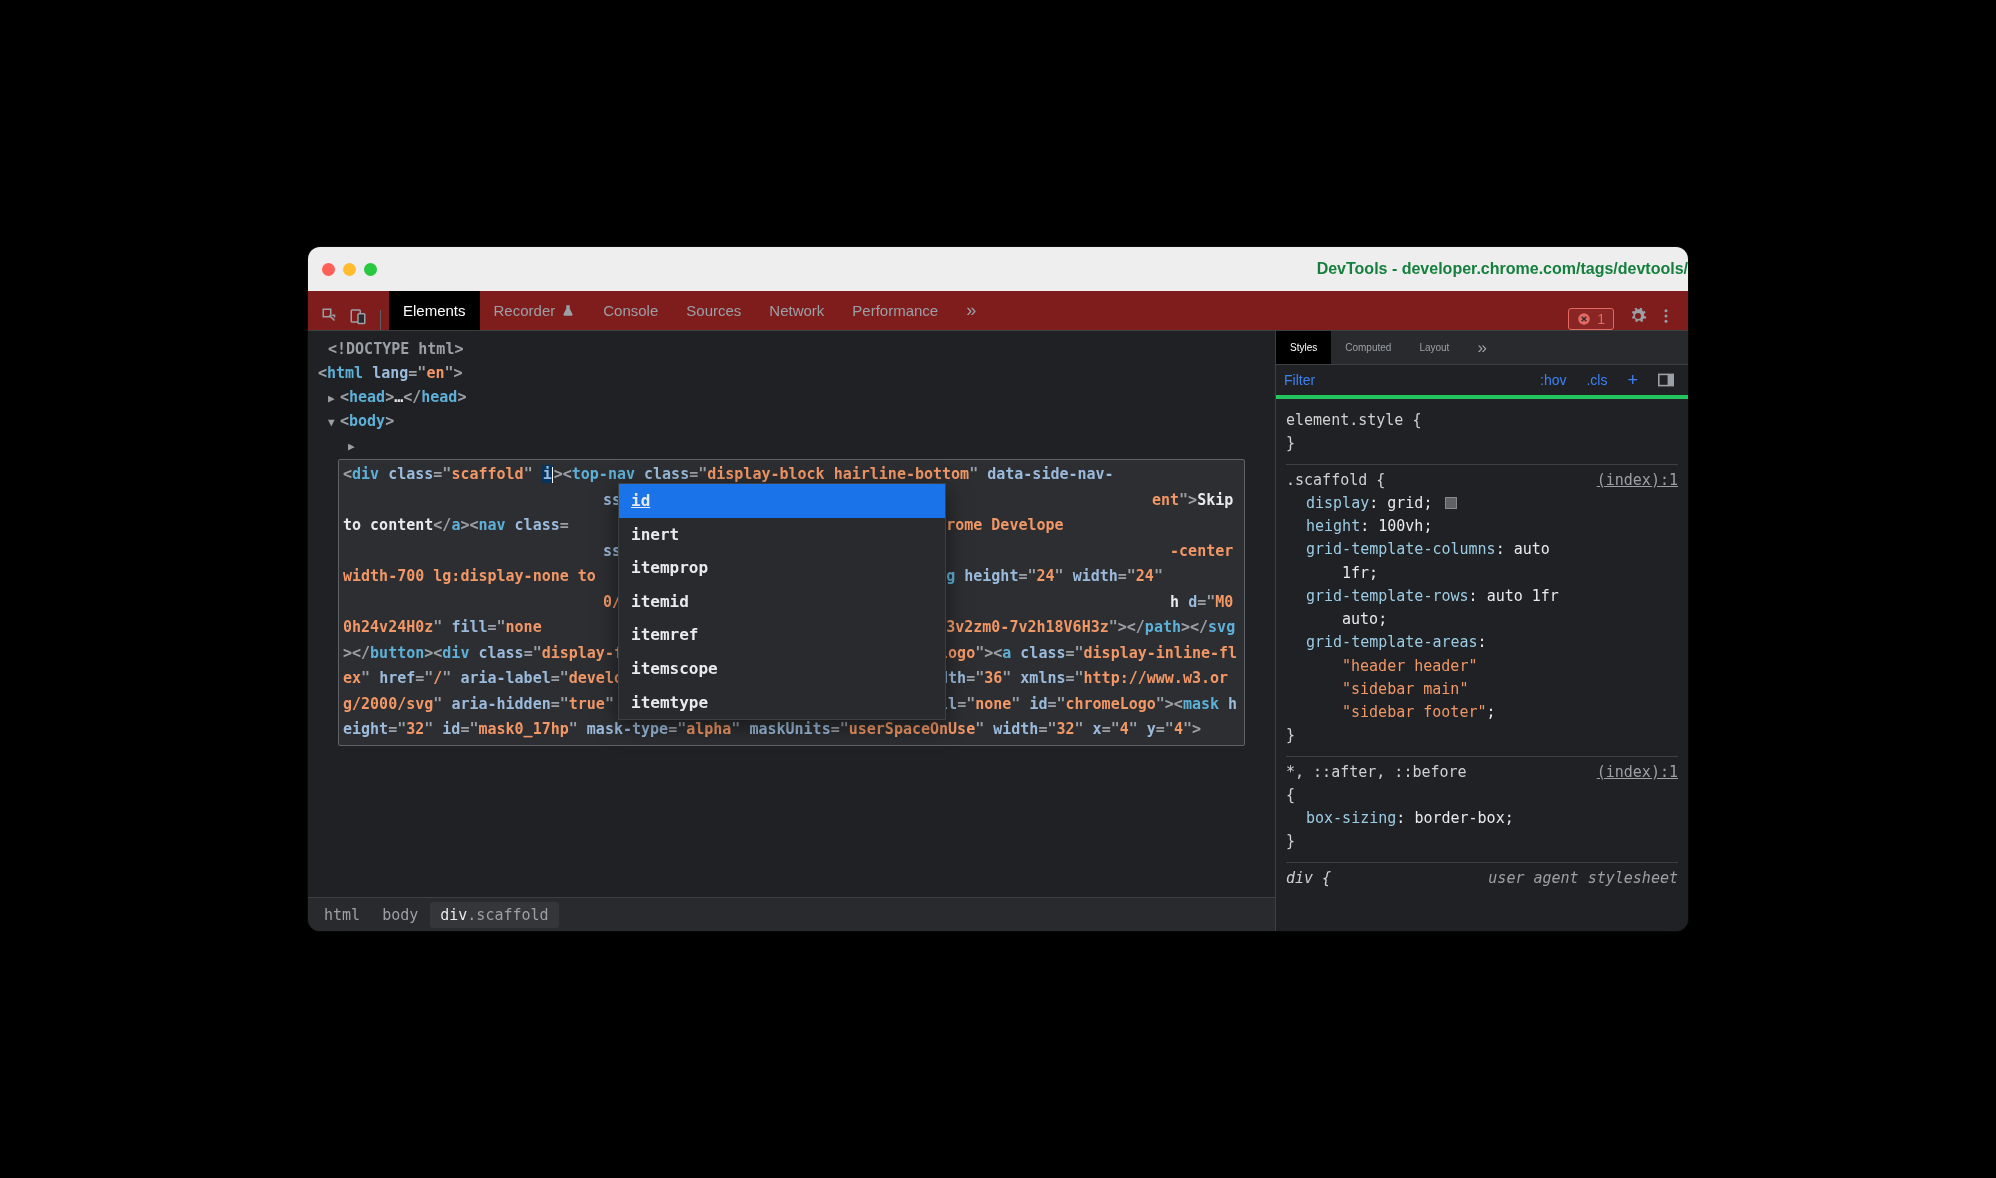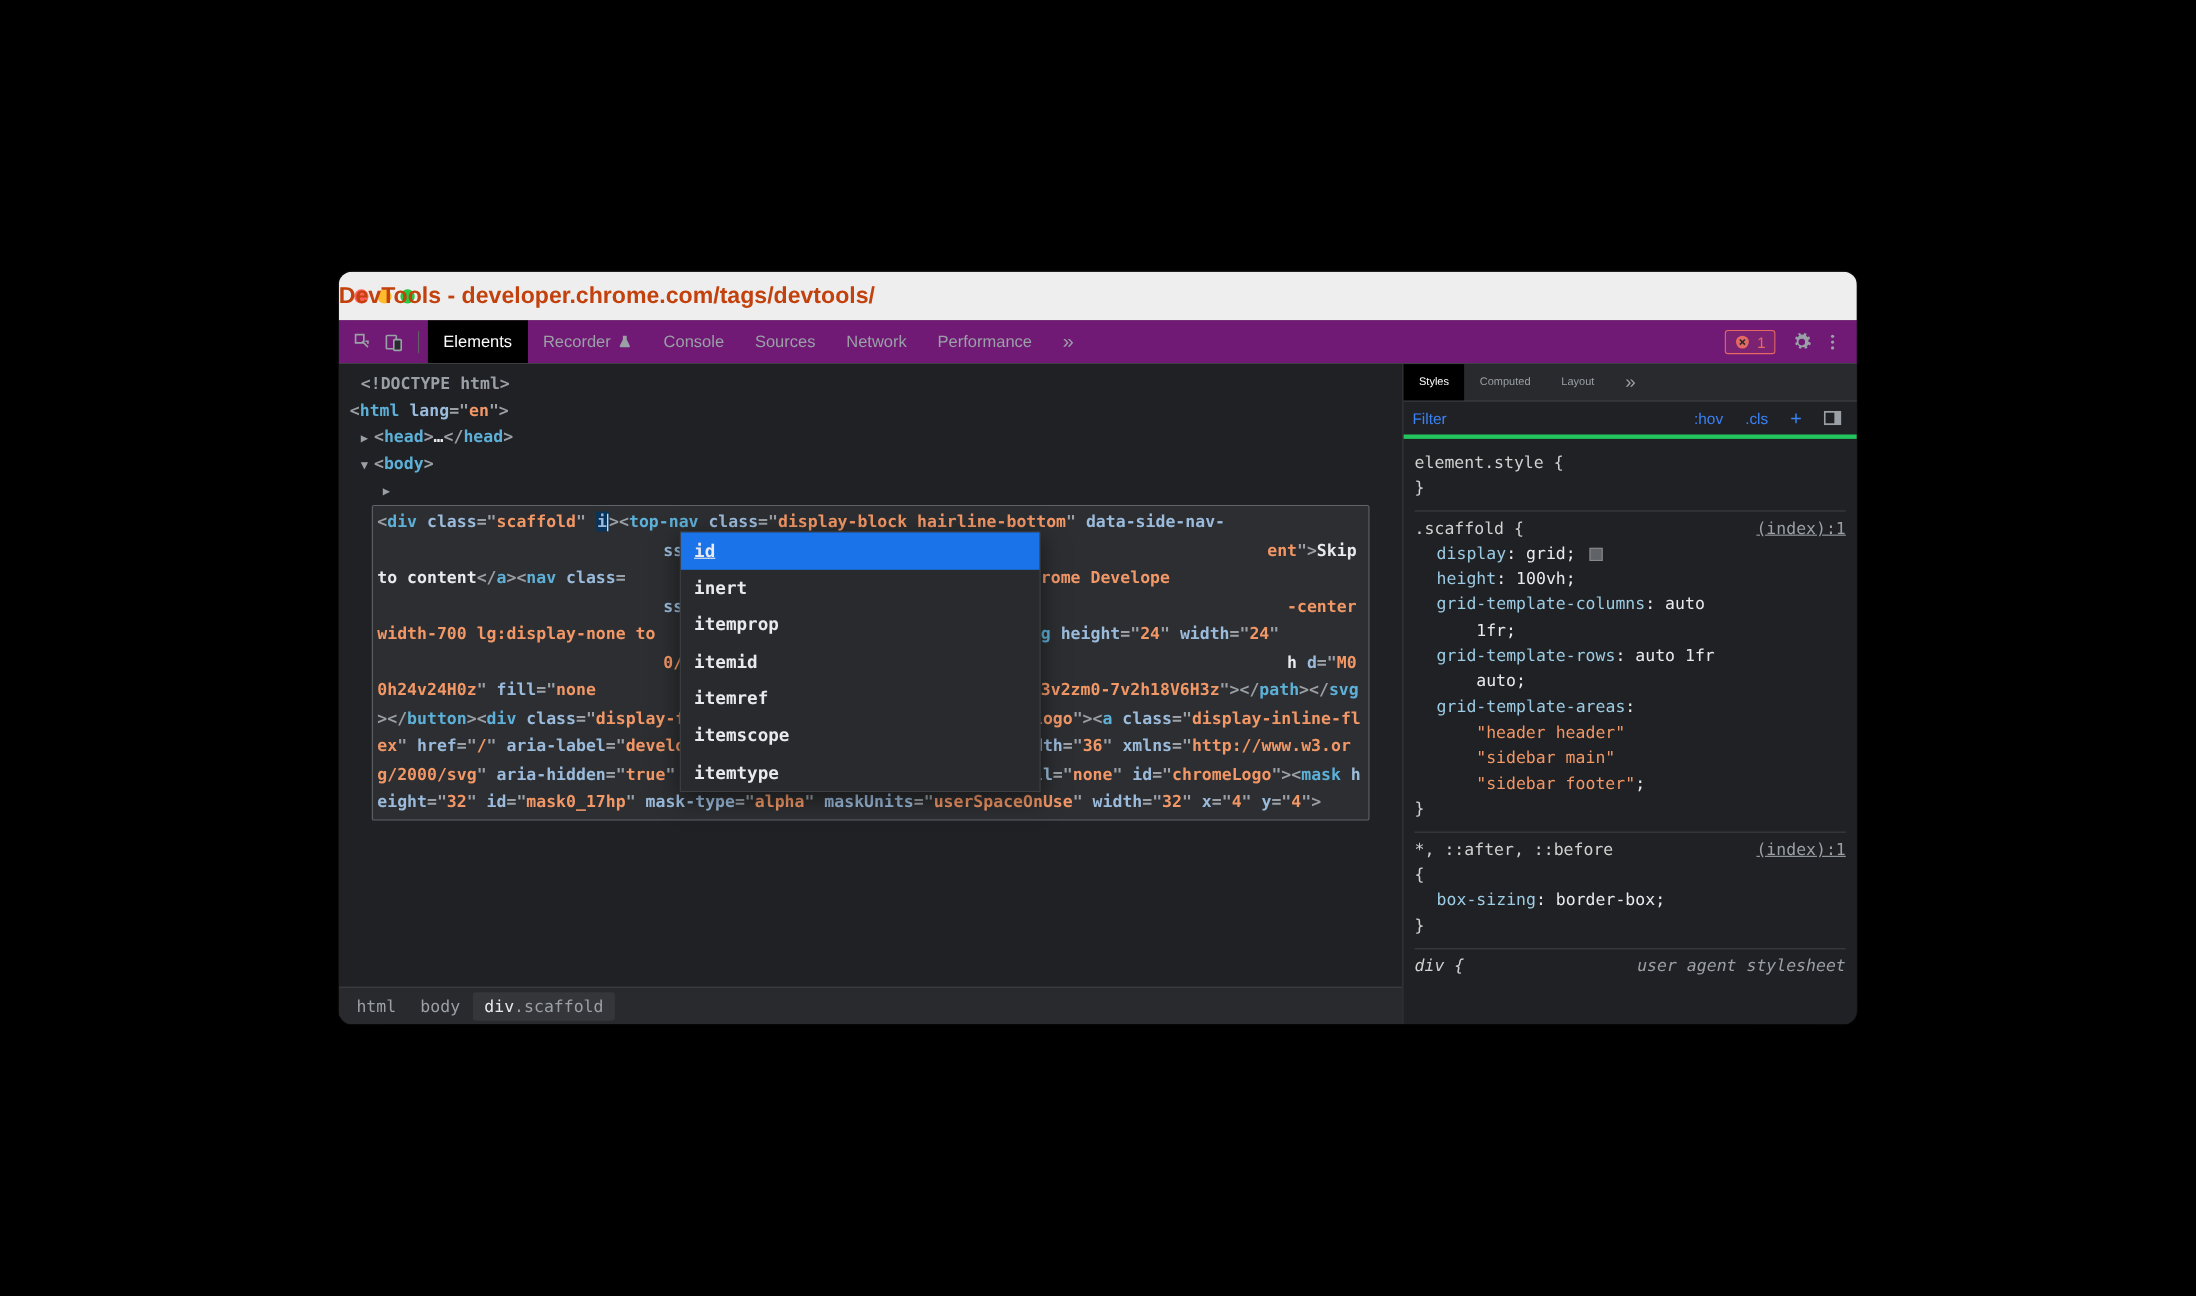--- a/index.html
+++ b/index.html
@@ -25,27 +25,27 @@
     display: flex;
     align-items: center;
     padding: 0 14px;
     position: relative;
   }
   .traffic-lights { display: flex; gap: 8px; }
   .tl { width: 13px; height: 13px; border-radius: 50%; }
   .tl.red { background: #ff5f57; }
   .tl.yellow { background: #febc2e; }
   .tl.green { background: #28c840; }
-  .title { position: absolute; left: 0; right: 0; text-align: left; font-size: 21px; font-weight: 600; color: #c2410c; pointer-events: none; }
+  .title { position: absolute; left: 0; right: 0; text-align: right; font-size: 16px; font-weight: 600; color: #15803d; pointer-events: none; }
 
   .toolbar {
     height: 40px;
-    background: #701a75;
+    background: #7f1d1d;
     display: flex;
-    align-items: center;
+    align-items: flex-end;
     padding: 0 8px;
     border-bottom: 1px solid #3c4043;
     color: #9aa0a6;
     font-size: 15px;
   }
   .toolbar .icon-btn { width: 28px; height: 28px; display:flex; align-items:center; justify-content:center; fill:#9aa0a6; color:#9aa0a6; }
   .divider { width:1px; height:20px; background:#5f6368; margin:0 8px; }
   .tab { padding: 0 14px; height:100%; display:flex; align-items:center; gap:6px; cursor:pointer; }
   .tab.active { background:#000; color:#fff; }
   .spacer { flex:1; }

